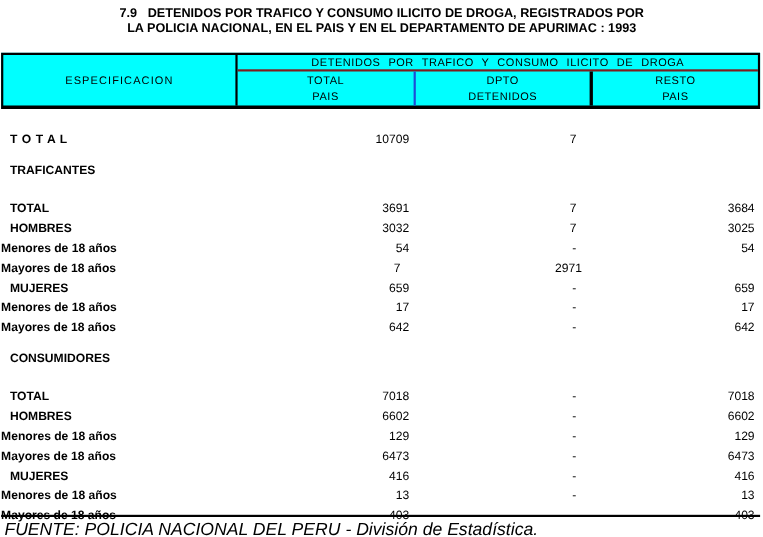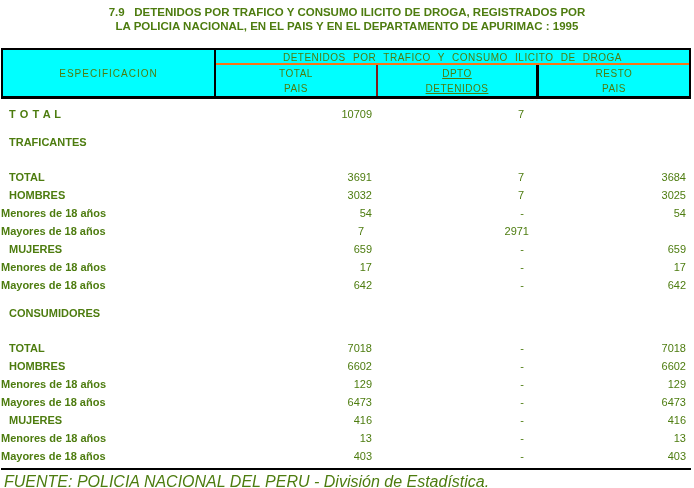--- a/index.html
+++ b/index.html
@@ -1,21 +1,21 @@
 <!DOCTYPE html>
 <html><head>
 <meta charset="utf-8">
 <style>
   html,body { margin:0; padding:0; background:#ffffff; }
   .page {
     position:relative;
     width:694px; height:488px;
     background:#ffffff;
     font-family:"Liberation Sans", sans-serif;
-    color:#4d7c0f;
+    color:#000000;
     overflow:hidden;
   }
   .title {
     padding-top:5px;
     text-align:center;
     font-weight:bold;
     font-size:11.5px;
     line-height:14px;
   }
   .title div { white-space:pre; }
@@ -32,38 +32,38 @@
     font-size:10px;
   }
   .cell-espec {
     grid-column:1; grid-row:1 / 3;
     border-right:2px solid #000000;
     display:flex; align-items:center; justify-content:center;
     letter-spacing:1px;
   }
   .cell-group {
     grid-column:2 / 5; grid-row:1;
-    border-bottom:2px solid #f97316;
+    border-bottom:2px solid #7f1d1d;
     text-align:center; line-height:15px;
     letter-spacing:0.5px; word-spacing:4px;
     overflow:hidden;
   }
   .cell-col {
     grid-row:2;
     text-align:center;
     padding-top:1px;
     line-height:15px;
     letter-spacing:0.5px;
   }
-  .cell-col.c2 { border-left:2px solid #7f1d1d;text-decoration:underline; }
+  .cell-col.c2 { border-left:2px solid #1d4ed8; }
   .cell-col.c3 { border-left:3px solid #000000; }
 
   .tbody {
     position:absolute;
-    top:97px; left:1px; width:690px;
+    top:110px; left:1px; width:690px;
   }
   .row {
     display:grid;
     grid-template-columns:213px 160px 160px 1fr;
     height:18px; line-height:18px;
     font-size:11px;
   }
   .row.grand   { margin-top:8px; }
   .row.section { margin-top:10px; }
   .row.total   { margin-top:17px; }
@@ -90,21 +90,21 @@
     font-style:italic;
   }
 </style>
 </head>
 <body>
 
 <div class="page">
 
   <div class="title">
     <div>7.9   DETENIDOS POR TRAFICO Y CONSUMO ILICITO DE DROGA, REGISTRADOS POR</div>
-    <div>LA POLICIA NACIONAL, EN EL PAIS Y EN EL DEPARTAMENTO DE APURIMAC : 1995</div>
+    <div>LA POLICIA NACIONAL, EN EL PAIS Y EN EL DEPARTAMENTO DE APURIMAC : 1993</div>
   </div>
 
   <div class="thead">
     <div class="cell-espec">ESPECIFICACION</div>
     <div class="cell-group">DETENIDOS POR TRAFICO Y CONSUMO ILICITO DE DROGA</div>
     <div class="cell-col c1">
       <div>TOTAL</div>
       <div>PAIS</div>
     </div>
     <div class="cell-col c2">

